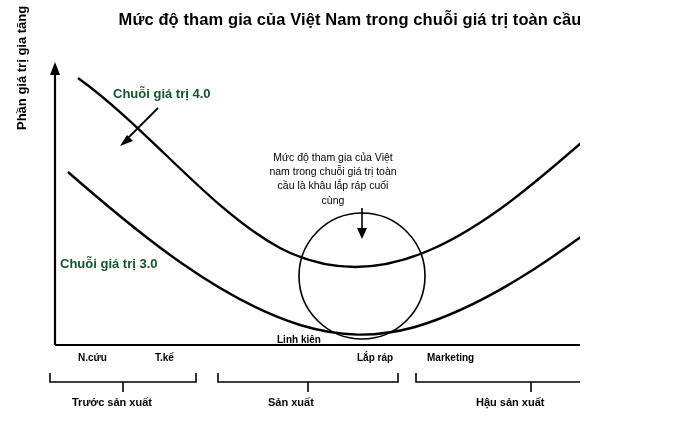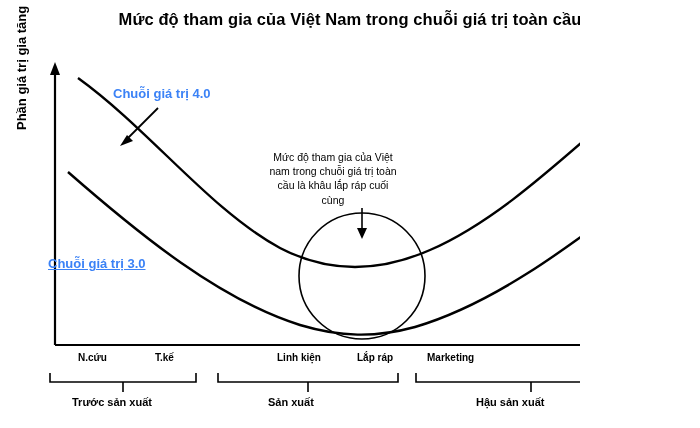--- a/index.html
+++ b/index.html
@@ -28,21 +28,21 @@
     color: #000;
   }
   .svg-layer {
     position: absolute;
     top: 0;
     left: 0;
   }
   .lbl {
     position: absolute;
     font-size: 12.5px;
-    color: #3b82f6;
+    color: #14532d;
     white-space: nowrap;
   }
   .curve-label {
     font-size: 13px;
     font-weight: bold;
   }
   #yaxis-label {
     position: absolute;
     left: 14px;
     top: 130px;
@@ -105,27 +105,27 @@
     <polygon points="362,239 357,228 367,228" fill="#000"></polygon>
 
     <path d="M 50,373 L 50,382 L 196,382 L 196,373 M 123,382 L 123,392" fill="none" stroke="#000" stroke-width="1.6"></path>
 
     <path d="M 218,373 L 218,382 L 398,382 L 398,373 M 308,382 L 308,392" fill="none" stroke="#000" stroke-width="1.6"></path>
 
     <path d="M 416,373 L 416,382 L 646,382 L 646,373 M 531,382 L 531,392" fill="none" stroke="#000" stroke-width="1.6"></path>
   </svg>
 
   <div class="lbl curve-label" style="left:113px; top:86px;">Chuỗi giá trị 4.0</div>
-  <div class="lbl curve-label" style="left:48px; top:256px;text-decoration:underline;">Chuỗi giá trị 3.0</div>
+  <div class="lbl curve-label" style="left:60px; top:256px;">Chuỗi giá trị 3.0</div>
 
   <div id="annotation">Mức độ tham gia của Việt nam trong chuỗi giá trị toàn cầu là khâu lắp ráp cuối cùng</div>
 
   <div class="stage-label" style="left:78px; top:352px;">N.cứu</div>
   <div class="stage-label" style="left:155px; top:352px;">T.kế</div>
-  <div class="stage-label" style="left:237px; top:352px;padding-left:40px;">Linh kiện</div>
+  <div class="stage-label" style="left:237px; top:334px;padding-left:40px;">Linh kiện</div>
   <div class="stage-label" style="left:325px; top:352px;padding-left:32px;">Lắp ráp</div>
   <div class="stage-label" style="left:427px; top:352px;">Marketing</div>
 
   <div class="phase-label" style="left:72px; top:396px;">Trước sản xuất</div>
   <div class="phase-label" style="left:268px; top:396px;">Sản xuất</div>
   <div class="phase-label" style="left:476px; top:396px;">Hậu sản xuất</div>
 
 </div>
 
 </body></html>

